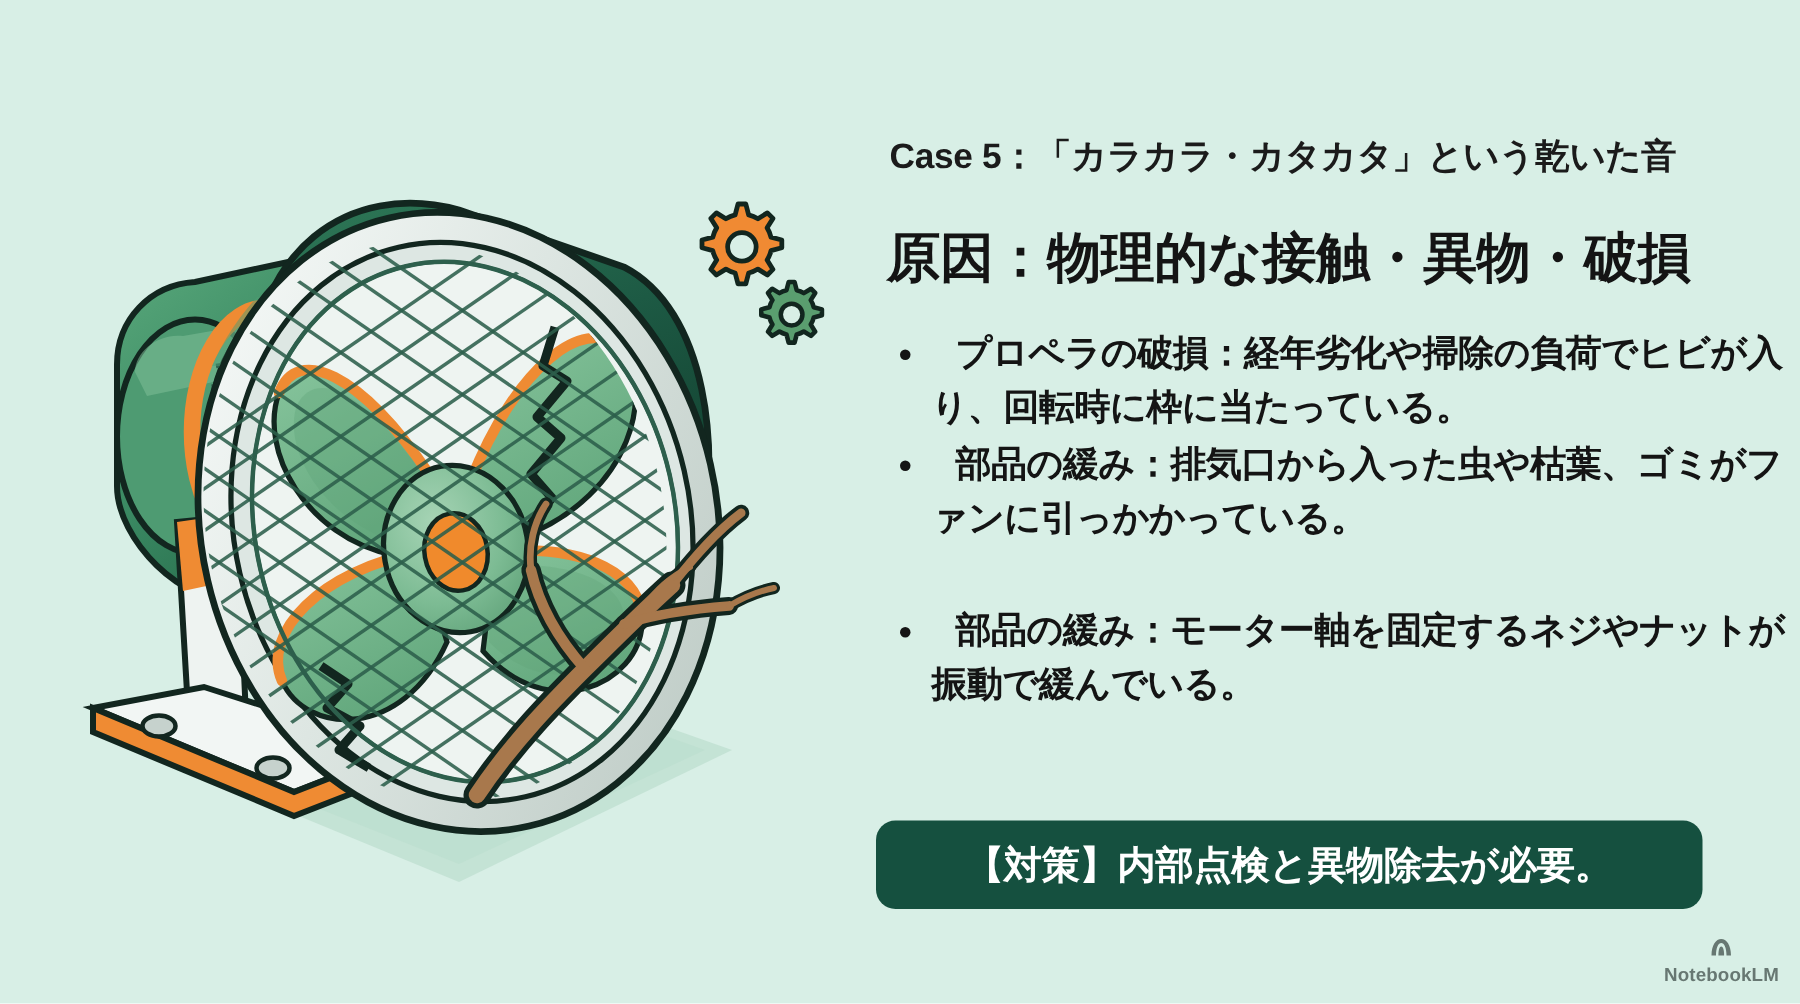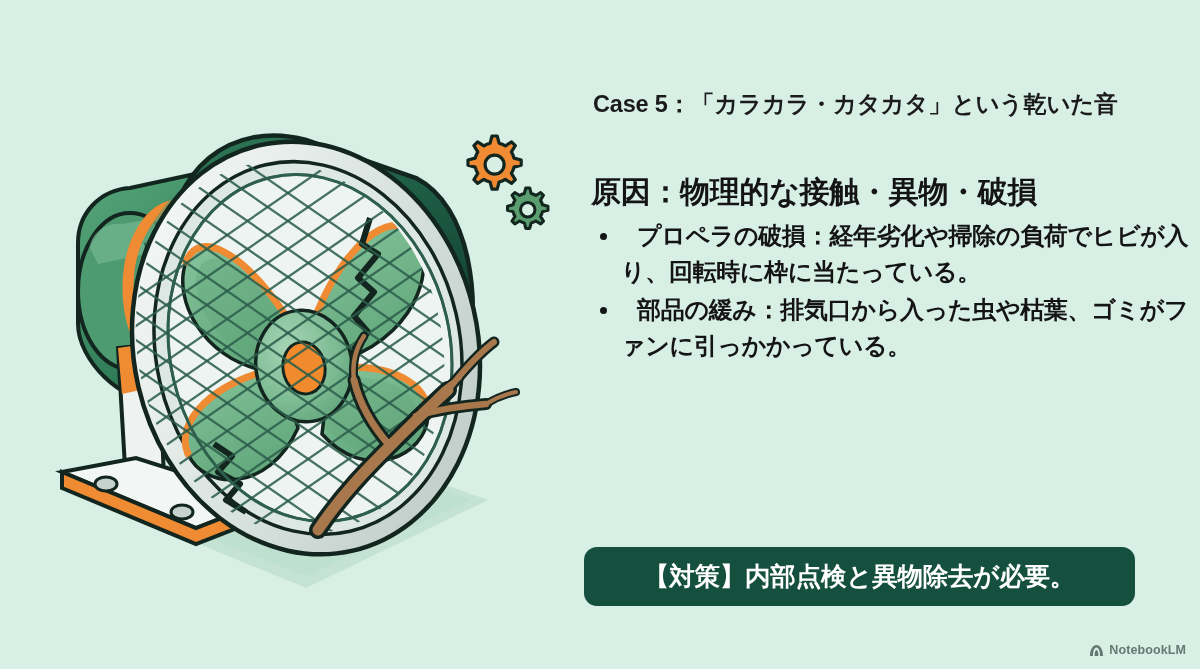--- a/index.html
+++ b/index.html
@@ -44,23 +44,23 @@
     font-size: 23.5px;
     font-weight: 700;
     color: #1b1b1b;
     letter-spacing: -0.2px;
     white-space: nowrap;
   }
 
   .cause-heading {
     position: absolute;
     left: 5px;
-    top: 172px;
+    top: 148px;
     width: 600px;
-    font-size: 30px;
+    font-size: 36px;
     font-weight: 700;
     color: #141414;
     letter-spacing: -0.3px;
     white-space: nowrap;
   }
 
   .bullet-group {
     position: absolute;
     left: 5px;
     width: 606px;
@@ -114,20 +114,21 @@
 
   
   #watermark {
     position: absolute;
     right: 14px;
     bottom: 12px;
     display: flex;
     align-items: center;
     gap: 5px;
     opacity: 0.72;
+    flex-direction: column;
   }
   #watermark .wm-label {
     font-size: 12.5px;
     font-weight: 600;
     color: #3c4a46;
     letter-spacing: 0.1px;
   }
   #watermark svg { display: block; }
 </style>
 </head>
@@ -343,20 +344,26 @@
       <div class="bullet-item">
         <span class="bullet-dot"></span>
         <span class="bullet-text">プロペラの破損：経年劣化や掃除の負荷でヒビが入り、回転時に枠に当たっている。</span>
       </div>
       <div class="bullet-item">
         <span class="bullet-dot"></span>
         <span class="bullet-text">部品の緩み：排気口から入った虫や枯葉、ゴミがファンに引っかかっている。</span>
       </div>
     </div>
 
+    <div class="bullet-group" id="group-b">
+      <div class="bullet-item">
+        <span class="bullet-dot"></span>
+        <span class="bullet-text">部品の緩み：モーター軸を固定するネジやナットが振動で緩んでいる。</span>
+      </div>
+    </div>
 
     <div class="action-box">
       <span class="action-text">【対策】内部点検と異物除去が必要。</span>
     </div>
   </div>
 
   <div id="watermark">
     <span>
       <svg width="15" height="13" viewBox="0 0 15 13" xmlns="http://www.w3.org/2000/svg">
         <path d="M1 12 C1 5 4 1 7.5 1 C11 1 14 5 14 12 L11 12 C11 6.5 9.4 3.6 7.5 3.6 C5.6 3.6 4 6.5 4 12 Z" fill="#3c4a46"></path>

